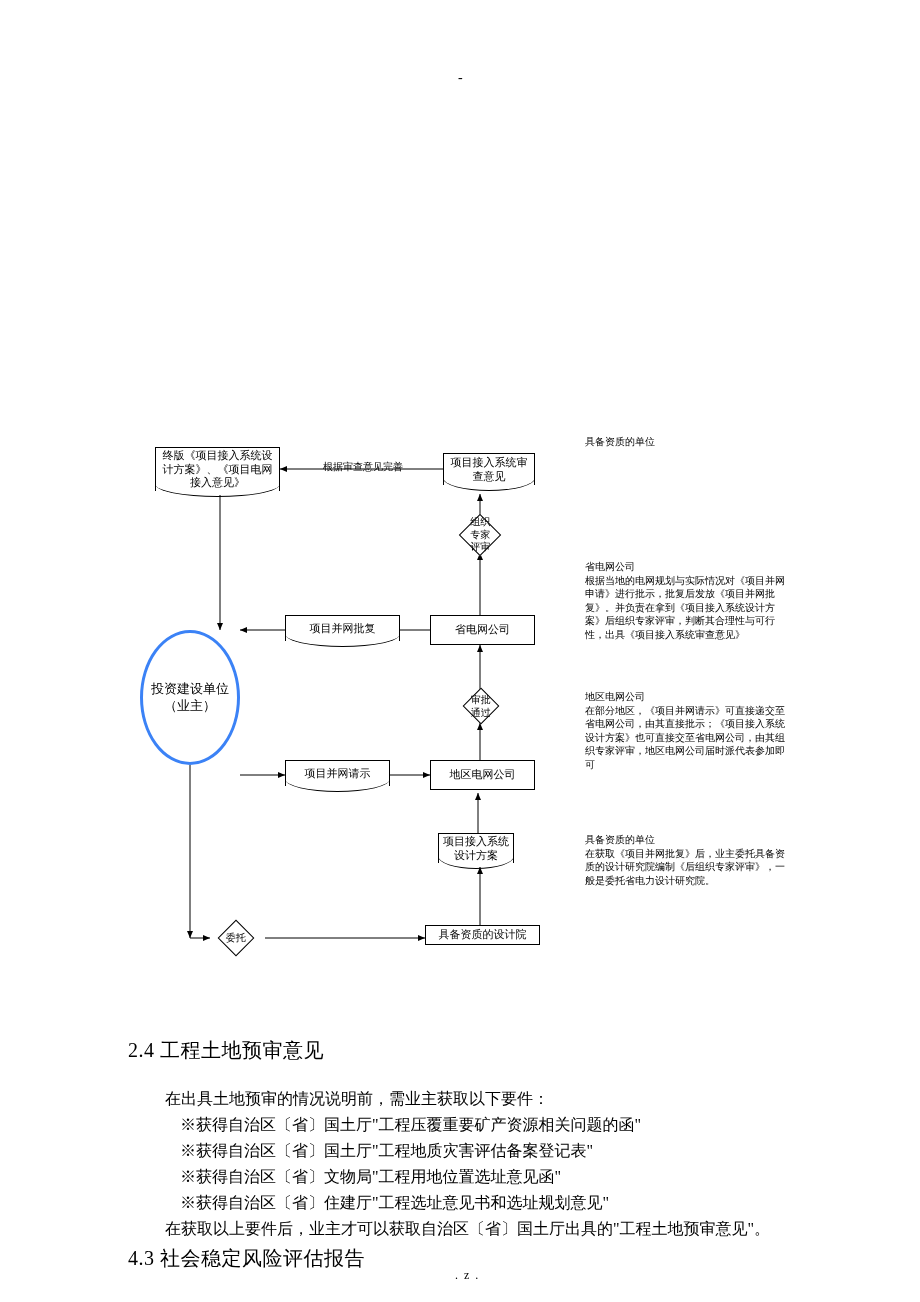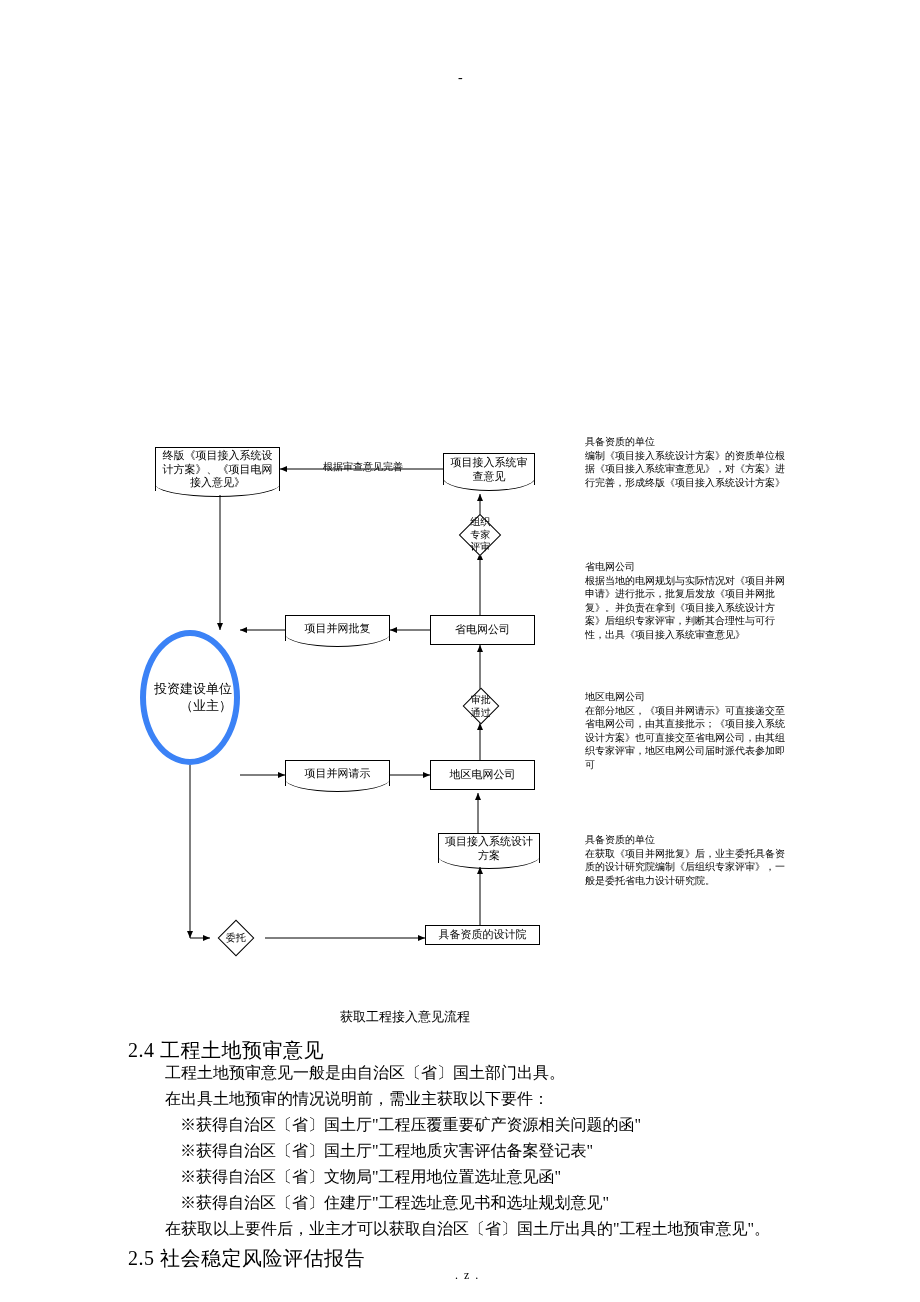--- a/index.html
+++ b/index.html
@@ -5,21 +5,21 @@
   body{margin:0;background:#fff;font-family:"SimSun","宋体",serif;color:#000;}
   .page{width:920px;height:1302px;position:relative;margin:0 auto;}
   .dash{position:absolute;left:458px;top:70px;font-size:14px;}
   .diagram{position:absolute;left:125px;top:435px;width:680px;height:570px;}
   .node{position:absolute;background:#fff;text-align:center;font-size:11px;line-height:1.25;display:flex;align-items:center;justify-content:center;padding:2px;box-sizing:border-box;}
   .rect{border:1px solid #000;}
   .doc{border:1px solid #000;border-top:1px solid #000;border-bottom:none;}
   .doc::after{content:"";position:absolute;left:-1px;right:-1px;bottom:-6px;height:12px;border-bottom:1px solid #000;border-radius:0 0 50% 50% / 0 0 100% 100%;}
   .diam{border:1px solid #000;transform:rotate(45deg);}
   .diam span{transform:rotate(-45deg);display:block;width:60px;font-size:10px;}
-  .oval{border:6px solid #3b82f6;border-radius:50%;text-align:right;}
+  .oval{border:3px solid #3b82f6;border-radius:50%;}
   svg.arrows{position:absolute;left:0;top:0;width:680px;height:570px;}
   .arrows line{stroke:#000;stroke-width:1;marker-end:url(#ah);}
   .lbl{position:absolute;font-size:10px;white-space:nowrap;}
   .annot{position:absolute;font-size:10px;line-height:1.35;width:200px;font-family:"SimSun",serif;}
   .annot b{display:block;font-weight:normal;}
   .caption{position:absolute;left:0;top:573px;width:560px;text-align:center;font-size:13px;}
   .txt{position:absolute;left:128px;font-size:20px;line-height:1.6;letter-spacing:0.5px;}
   .body-line{position:absolute;left:165px;font-size:16px;line-height:1.6;}
   .foot{position:absolute;left:455px;top:1268px;font-size:12px;letter-spacing:6px;}
 </style>
@@ -56,60 +56,58 @@
     <div class="node doc" style="left:30px;top:12px;width:125px;height:44px">
         <span>终版《项目接入系统设计方案》、《项目电网接入意见》</span>
       </div>
     <div class="node doc" style="left:318px;top:18px;width:92px;height:32px">
         <span>项目接入系统审查意见</span>
       </div>
     <div class="lbl" style="left:198px;top:25px;text-align:center;width:62px">根据审查意见完善</div>
     <div class="node diam" style="left:340px;top:85px;width:30px;height:30px">
         <span>组织专家评审</span>
       </div>
-    <div class="node doc" style="left:160px;top:180px;width:105px;height:26px">
+    <div class="node doc" style="left:160px;top:180px;width:115px;height:26px">
         <span>项目并网批复</span>
       </div>
     <div class="node rect" style="left:305px;top:180px;width:105px;height:30px">
         <span>省电网公司</span>
       </div>
     <div class="node diam" style="left:343px;top:258px;width:26px;height:26px">
         <span>审批通过</span>
       </div>
     <div class="node doc" style="left:160px;top:325px;width:105px;height:26px">
         <span>项目并网请示</span>
       </div>
     <div class="node rect" style="left:305px;top:325px;width:105px;height:30px">
         <span>地区电网公司</span>
       </div>
-    <div class="node doc" style="left:313px;top:398px;width:102px;height:30px">
+    <div class="node doc" style="left:313px;top:398px;width:76px;height:30px">
         <span>项目接入系统设计方案</span>
       </div>
     <div class="node diam" style="left:98px;top:490px;width:26px;height:26px">
         <span>委托</span>
       </div>
     <div class="node rect" style="left:300px;top:490px;width:115px;height:20px">
         <span>具备资质的设计院</span>
       </div>
     <div class="node oval" style="left:15px;top:195px;width:100px;height:135px;font-size:13px">
         <span>投资建设单位（业主）</span>
       </div>
 
-    <div class="annot" style="left:460px;top:0px"><b>具备资质的单位</b><span>编制《项目接入系统设计方案》的资质单位根据《项目接入系统审查意见》，对《方案》进行完善，形成终版《项目接入系统设计方案》</span></div>
+    <div class="annot" style="left:460px;top:0px"><b>具备资质的单位</b></div>
     <div class="annot" style="left:460px;top:125px"><b>省电网公司</b><span>根据当地的电网规划与实际情况对《项目并网申请》进行批示，批复后发放《项目并网批复》。并负责在拿到《项目接入系统设计方案》后组织专家评审，判断其合理性与可行性，出具《项目接入系统审查意见》</span></div>
     <div class="annot" style="left:460px;top:255px"><b>地区电网公司</b><span>在部分地区，《项目并网请示》可直接递交至省电网公司，由其直接批示；《项目接入系统设计方案》也可直接交至省电网公司，由其组织专家评审，地区电网公司届时派代表参加即可</span></div>
     <div class="annot" style="left:460px;top:398px"><b>具备资质的单位</b><span>在获取《项目并网批复》后，业主委托具备资质的设计研究院编制《后组织专家评审》，一般是委托省电力设计研究院。</span></div>
 
-    <div class="caption">获取工程接入意见流程</div>
   </div>
 
   <div class="txt" style="top:1034px">2.4 工程土地预审意见</div>
-  <div class="body-line" style="top:1060px">工程土地预审意见一般是由自治区〔省〕国土部门出具。</div>
   <div class="body-line" style="top:1086px">在出具土地预审的情况说明前，需业主获取以下要件：</div>
   <div class="body-line" style="top:1112px;left:180px">※获得自治区〔省〕国土厅"工程压覆重要矿产资源相关问题的函"</div>
   <div class="body-line" style="top:1138px;left:180px">※获得自治区〔省〕国土厅"工程地质灾害评估备案登记表"</div>
   <div class="body-line" style="top:1164px;left:180px">※获得自治区〔省〕文物局"工程用地位置选址意见函"</div>
   <div class="body-line" style="top:1190px;left:180px">※获得自治区〔省〕住建厅"工程选址意见书和选址规划意见"</div>
   <div class="body-line" style="top:1216px">在获取以上要件后，业主才可以获取自治区〔省〕国土厅出具的"工程土地预审意见"。</div>
-  <div class="txt" style="top:1242px">2.5 社会稳定风险评估报告</div>
+  <div class="txt" style="top:1242px">4.3 社会稳定风险评估报告</div>
 
   <div class="foot">.z.</div>
 </div>
 
 </body></html>

